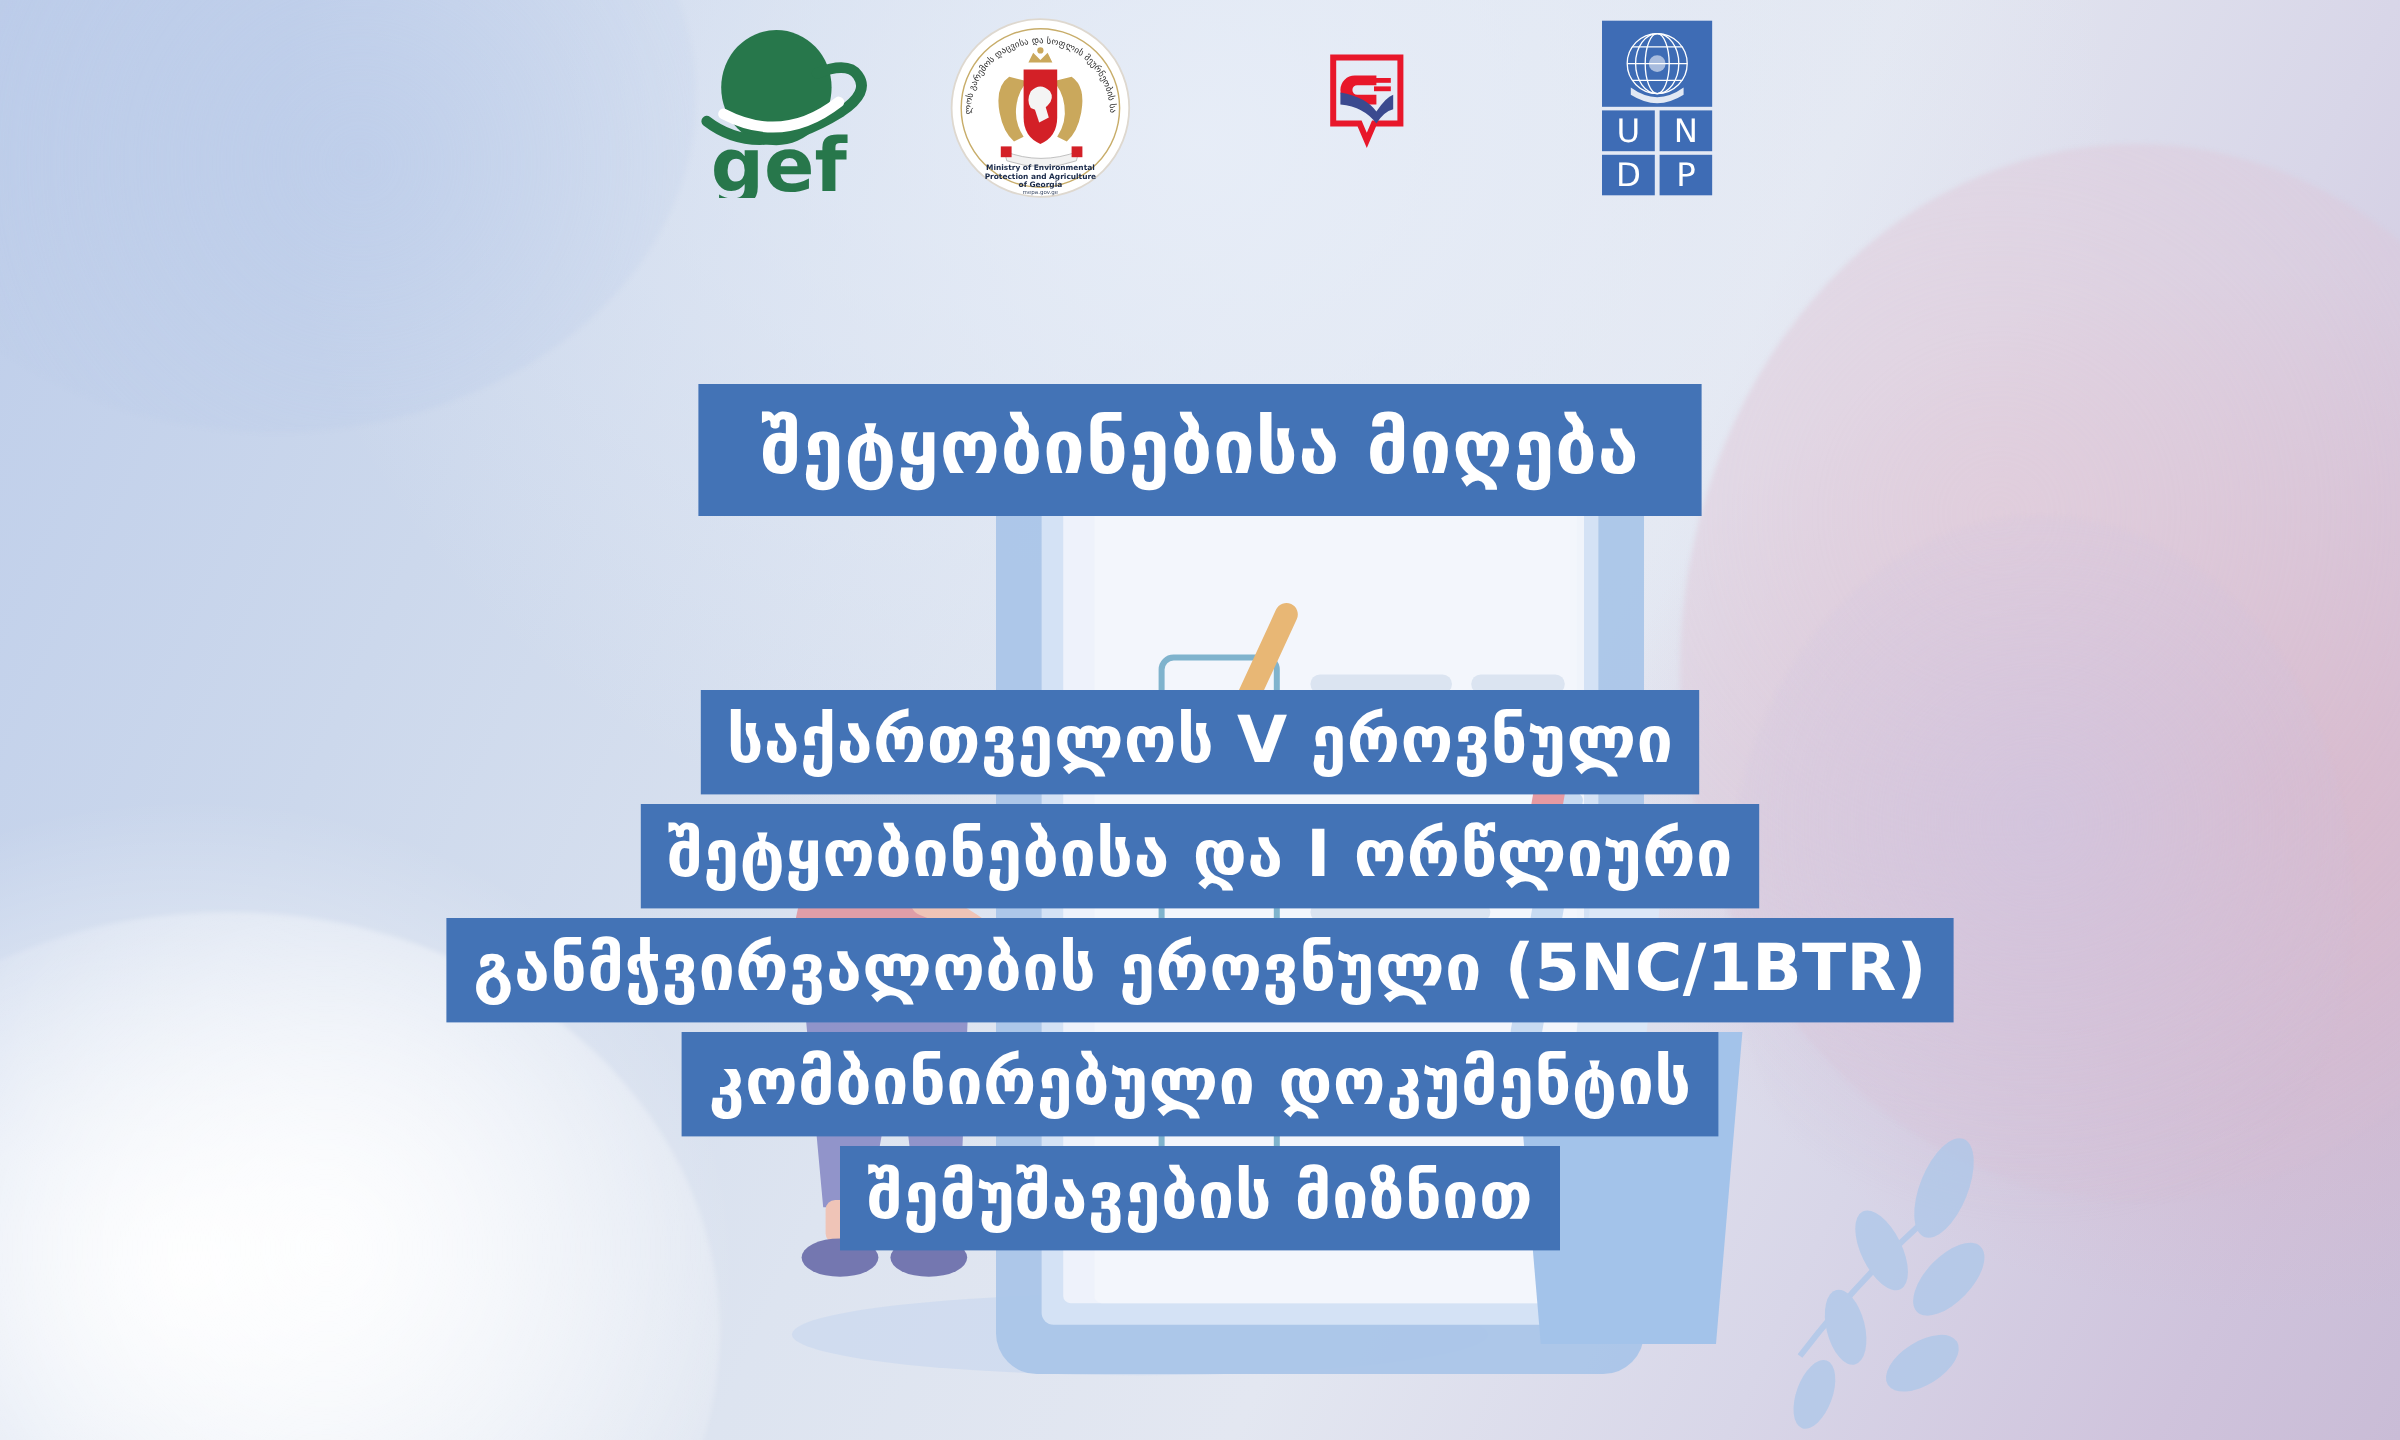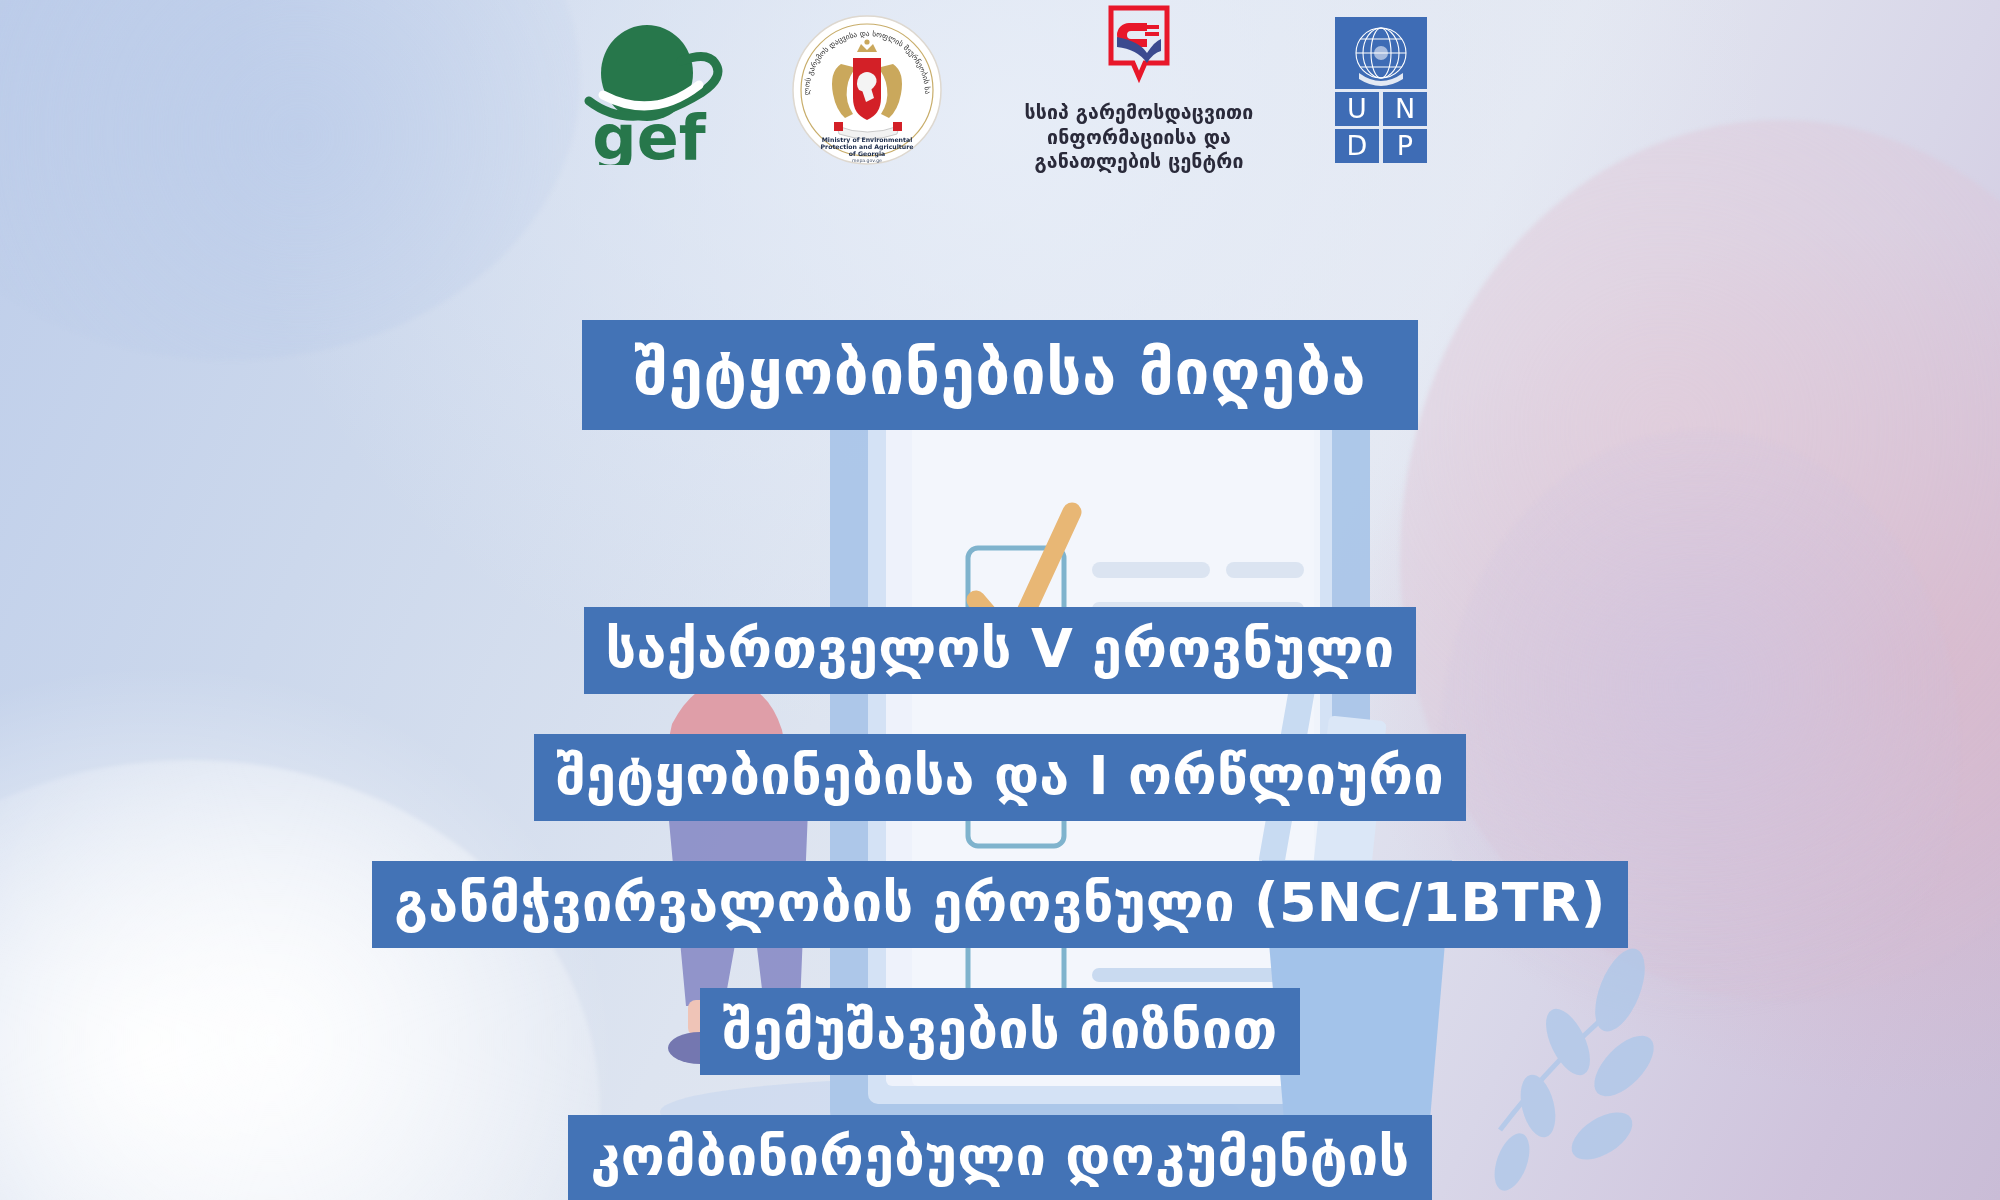--- a/index.html
+++ b/index.html
@@ -120,21 +120,20 @@
   .subtitle-wrap {
     position: absolute;
     left: 0; top: 575px;
     width: 100%;
     text-align: center;
   }
   .sub-line {
     display: block;
     text-align: center;
     line-height: 0;
-    margin-top: 32px;
   }
   .sub-chip {
     display: inline-block;
     background: #4373b6;
     color: #ffffff;
     font-size: 54px;
     font-weight: 700;
     line-height: 1.02;
     padding: 14px 22px 18px 22px;
     white-space: nowrap;
@@ -271,25 +270,20 @@
     </div>
 
     <div class="cenn-logo">
       <svg class="cenn-mark" viewBox="0 0 68 90">
         <path d="M 6 3 L 62 3 L 62 58 L 40 58 L 34 72 L 28 58 L 6 58 Z" fill="none" stroke="#e8172a" stroke-width="5"></path>
         <path d="M 42 18 L 24 18 a 12 12 0 0 0 0 24 L 42 42 L 42 34 L 26 34 a 4 4 0 0 1 0 -8 L 42 26 Z" fill="#e8172a"></path>
         <rect x="40" y="20" width="14" height="4" fill="#e8172a"></rect>
         <rect x="40" y="27" width="14" height="4" fill="#e8172a"></rect>
         <path d="M 12 32 q 22 4 30 16 q 8 -12 14 -14 l 0 12 q -8 2 -14 12 q -10 -14 -30 -16 z" fill="#3b4a8f"></path>
       </svg>
-      <div class="cenn-text">
-        <div>სსიპ გარემოსდაცვითი</div>
-        <div>ინფორმაციისა და</div>
-        <div>განათლების ცენტრი</div>
-      </div>
     </div>
 
     <div class="undp-logo">
       <svg viewBox="0 0 92 146" width="92" height="146">
         <rect x="0" y="0" width="92" height="72" fill="#3e6cb5"></rect>
         <g stroke="#ffffff" fill="none" stroke-width="1.1">
           <circle cx="46" cy="36" r="25"></circle>
           <ellipse cx="46" cy="36" rx="10" ry="25"></ellipse>
           <ellipse cx="46" cy="36" rx="18" ry="25"></ellipse>
           <line x1="21" y1="36" x2="71" y2="36"></line>
@@ -311,17 +305,17 @@
   </div>
 
   <div class="title-wrap">
     <span class="title-chip">შეტყობინებისა მიღება</span>
   </div>
 
   <div class="subtitle-wrap">
     <span class="sub-line"><span class="sub-chip">საქართველოს V ეროვნული</span></span>
     <span class="sub-line"><span class="sub-chip">შეტყობინებისა და I ორწლიური</span></span>
     <span class="sub-line"><span class="sub-chip">განმჭვირვალობის ეროვნული (5NC/1BTR)</span></span>
+    <span class="sub-line"><span class="sub-chip">კომბინირებული დოკუმენტის</span></span>
     <span class="sub-line"><span class="sub-chip">შემუშავების მიზნით</span></span>
-    <span class="sub-line"><span class="sub-chip">კომბინირებული დოკუმენტის</span></span>
   </div>
 
 </div>
 
 </body></html>

